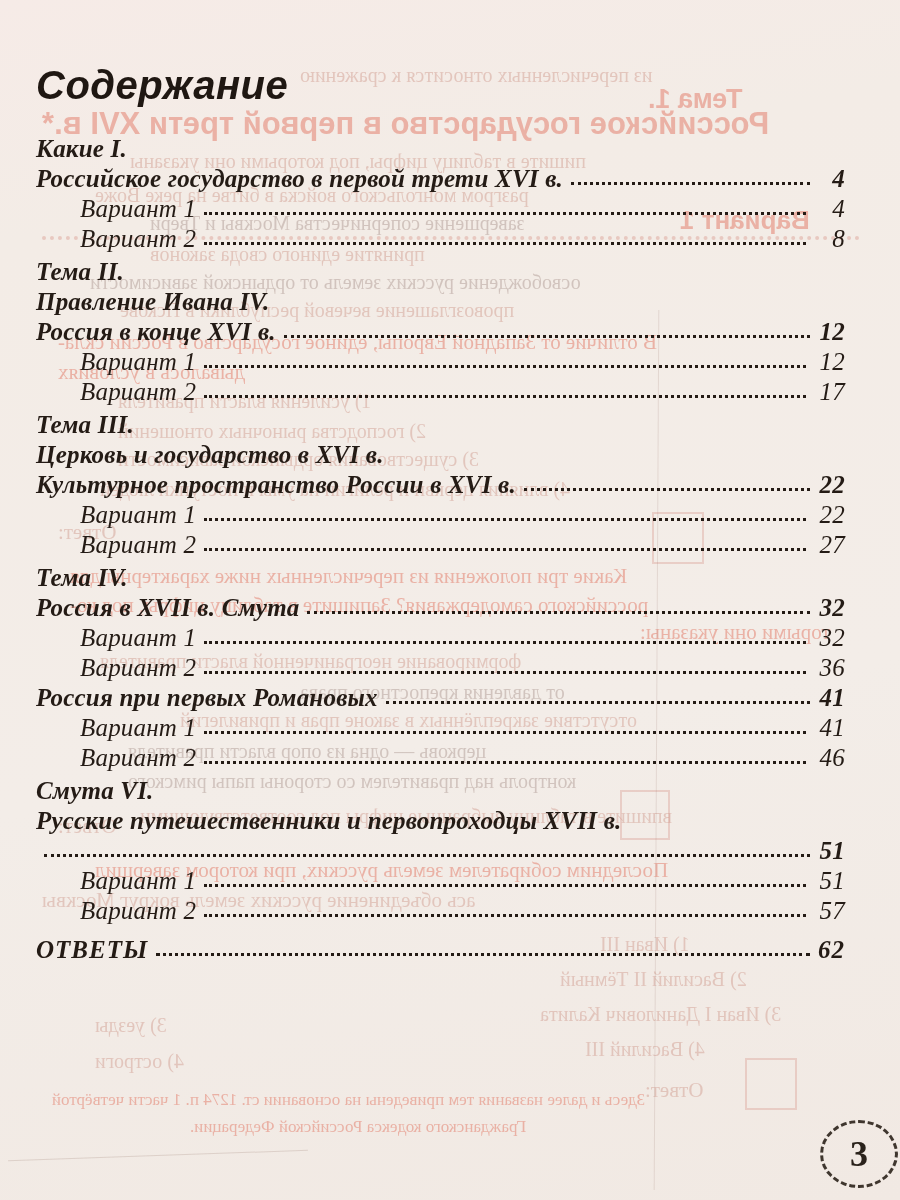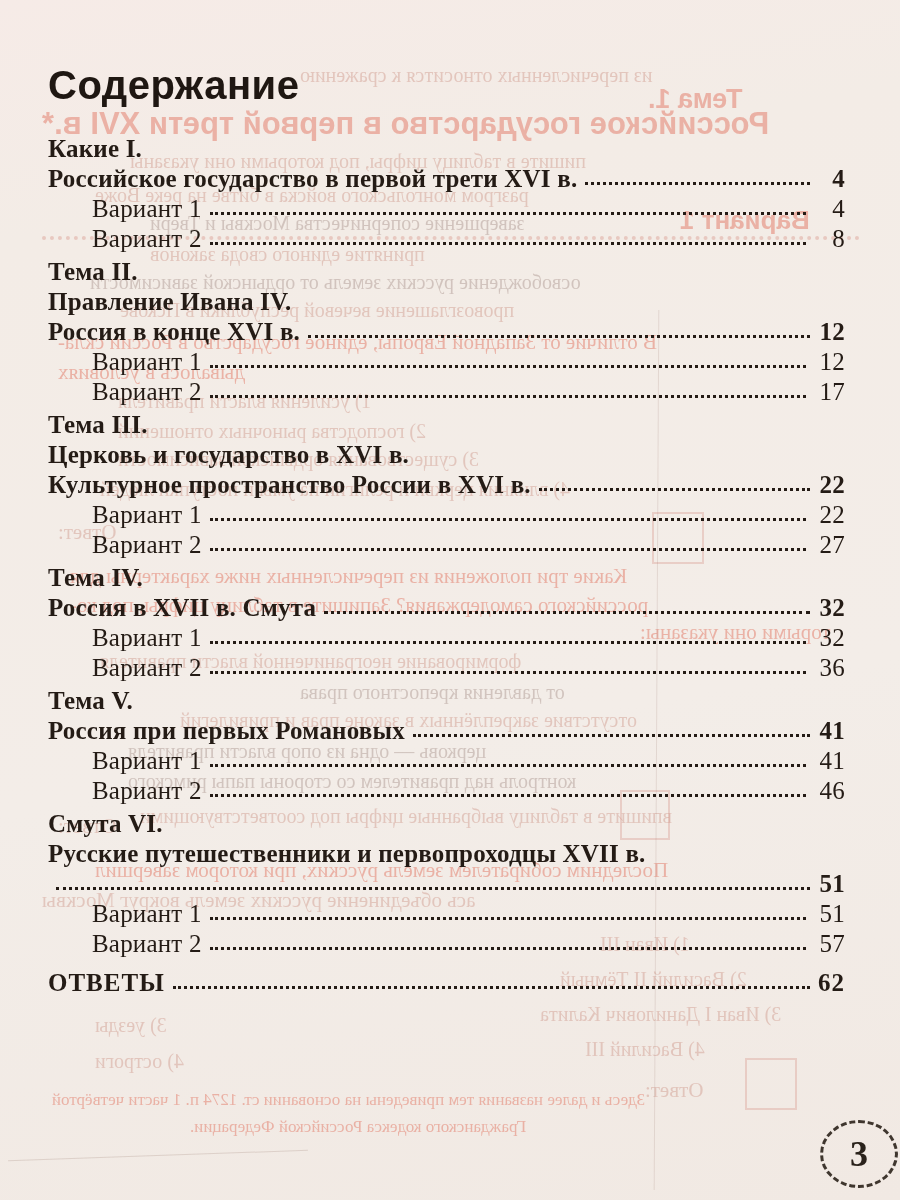--- a/index.html
+++ b/index.html
@@ -29,21 +29,21 @@
   .bleed.dotrow{border-top:4px dotted rgba(214,148,136,0.40);height:0;transform:none;filter:none;}
   .crease{
     position:absolute;z-index:1;left:656px;top:310px;width:1px;height:880px;
     background:rgba(158,129,118,0.20);transform:rotate(0.3deg);
   }
   .scratch{
     position:absolute;z-index:1;left:8px;top:1155px;width:300px;height:1px;
     background:rgba(160,130,118,0.25);transform:rotate(-2deg);
   }
   
-  .content{position:relative;z-index:2;padding:62px 55px 0 48px;color:#241b15;}
+  .content{position:relative;z-index:2;padding:62px 55px 0 36px;color:#241b15;font-style:italic;}
   h1.title{
     margin:0 0 28px 0;
     font-family:"Liberation Sans","DejaVu Sans",sans-serif;
     font-size:40px;line-height:46px;font-weight:800;letter-spacing:0.5px;
     color:#1f1712;
   }
   .toc{display:block;}
   .row{
     display:flex;align-items:flex-end;
     font-size:25px;line-height:25px;margin-bottom:5px;
@@ -196,23 +196,20 @@
         <div class="row variant">
           <span class="label">Вариант 1</span>
           <span class="dots"></span>
           <span class="pg">32</span>
         </div>
         <div class="row variant">
           <span class="label">Вариант 2</span>
           <span class="dots"></span>
           <span class="pg">36</span>
         </div>
-        <div class="row theme">
-          <span class="label">Тема V.</span>
-        </div>
         <div class="row chapter">
           <span class="label">Россия при первых Романовых</span>
           <span class="dots"></span>
           <span class="pg">41</span>
         </div>
         <div class="row variant">
           <span class="label">Вариант 1</span>
           <span class="dots"></span>
           <span class="pg">41</span>
         </div>

